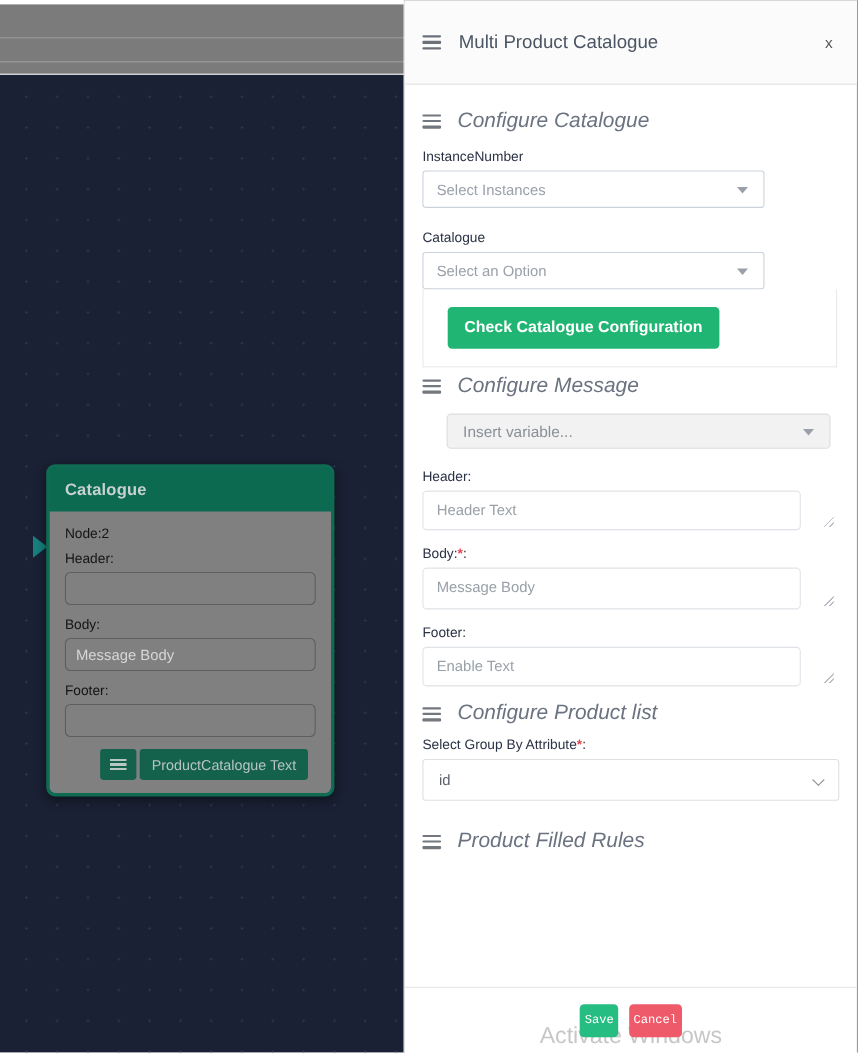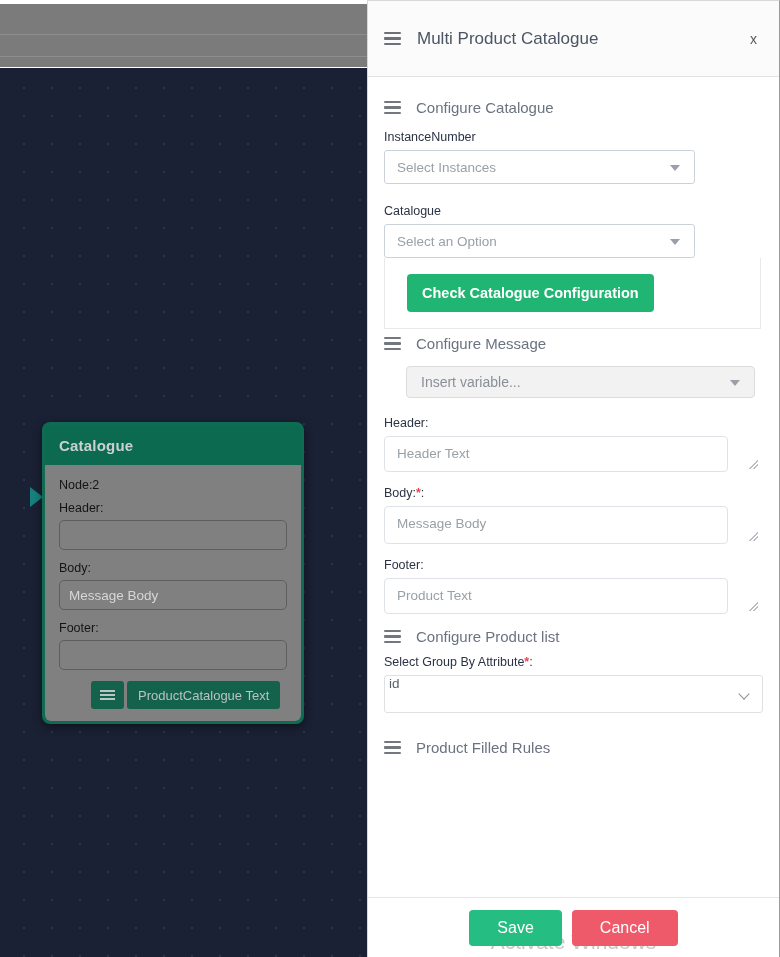--- a/index.html
+++ b/index.html
@@ -112,21 +112,21 @@
   }
 
   #panel-body {
     height: 880px; padding: 22px 18px 0 16px;
     position: relative; overflow: hidden;
   }
 
   .section-head { display: flex; align-items: center; margin-bottom: 14px; }
   .section-head .hamburger b { background: #73787f; }
   .section-head span {
-    margin-left: 15px; font-size: 15px; color: #6b7280;
+    margin-left: 15px; font-size: 19px; color: #6b7280; font-style: italic;
   }
 
   .field-label { font-size: 12.5px; color: #2b3245; margin-bottom: 6px; }
   .req { color: #e8444f; font-weight: bold; }
 
   .select-box {
     height: 34px; border: 1px solid #ccd2dc; border-radius: 3px;
     background: #fff; display: flex; align-items: center;
     padding: 14px 12px; position: relative;
   }
@@ -175,21 +175,21 @@
     position: absolute; right: 3px; bottom: 3px;
     width: 9px; height: 9px;
     background:
       linear-gradient(135deg, transparent 46%, #b9bec6 46%, #b9bec6 56%, transparent 56%),
       linear-gradient(135deg, transparent 72%, #b9bec6 72%, #b9bec6 82%, transparent 82%);
   }
 
   #group-select {
     width: 379px; height: 38px; border: 1px solid #e0e0e0;
     border-radius: 3px; background: #fff; display: flex;
-    align-items: flex-start; padding: 0 4px; position: relative;
+    align-items: center; padding: 0 14px; position: relative;
     margin-bottom: 22px;
   }
   #group-select .val { font-size: 13.5px; color: #5b6068; }
   .chevron {
     position: absolute; right: 14px; top: 50%; margin-top: -4px;
     width: 8px; height: 8px;
     border-right: 1.7px solid #8d929a;
     border-bottom: 1.7px solid #8d929a;
     transform: rotate(45deg);
   }
@@ -210,22 +210,22 @@
   #wm-sub { font-size: 14px; color: #c7c7c7; }
 
   #panel-footer {
     position: absolute; left: 0; right: 0; bottom: 0;
     height: 60px; border-top: 1px solid #e6e6e6;
     display: flex; align-items: center; justify-content: center;
     gap: 10px; background: transparent;
   }
   .footer-btn {
     border: none; border-radius: 4px; color: #fff;
-    font-size: 16px; padding: 9px 28px; cursor: pointer;
-    font-family: Liberation Sans, sans-serif;
+    font-size: 11px; padding: 9px 4px; cursor: pointer;
+    font-family: Liberation Mono, monospace;
   }
   #save-btn { background: #26bd82; }
   #cancel-btn { background: #ef5a6a; }
 </style>
 </head>
 <body>
 
 <div id="canvas-area">
   <div id="canvas-grid"></div>
 
@@ -331,21 +331,21 @@
     <div class="field-label">
       <span>Body:</span><span class="req">*</span><span>:</span>
     </div>
     <div class="ta-wrap">
       <div class="ta tall">Message Body</div>
       <span class="resize-grip"></span>
     </div>
 
     <div class="field-label">Footer:</div>
     <div class="ta-wrap">
-      <div class="ta">Product Text</div>
+      <div class="ta">Enable Text</div>
       <span class="resize-grip"></span>
     </div>
 
     <div class="section-head" style="margin-bottom:10px;">
       <div class="hamburger">
           <b></b>
           <b></b>
           <b></b>
         </div>
       <span>Configure Product list</span>

